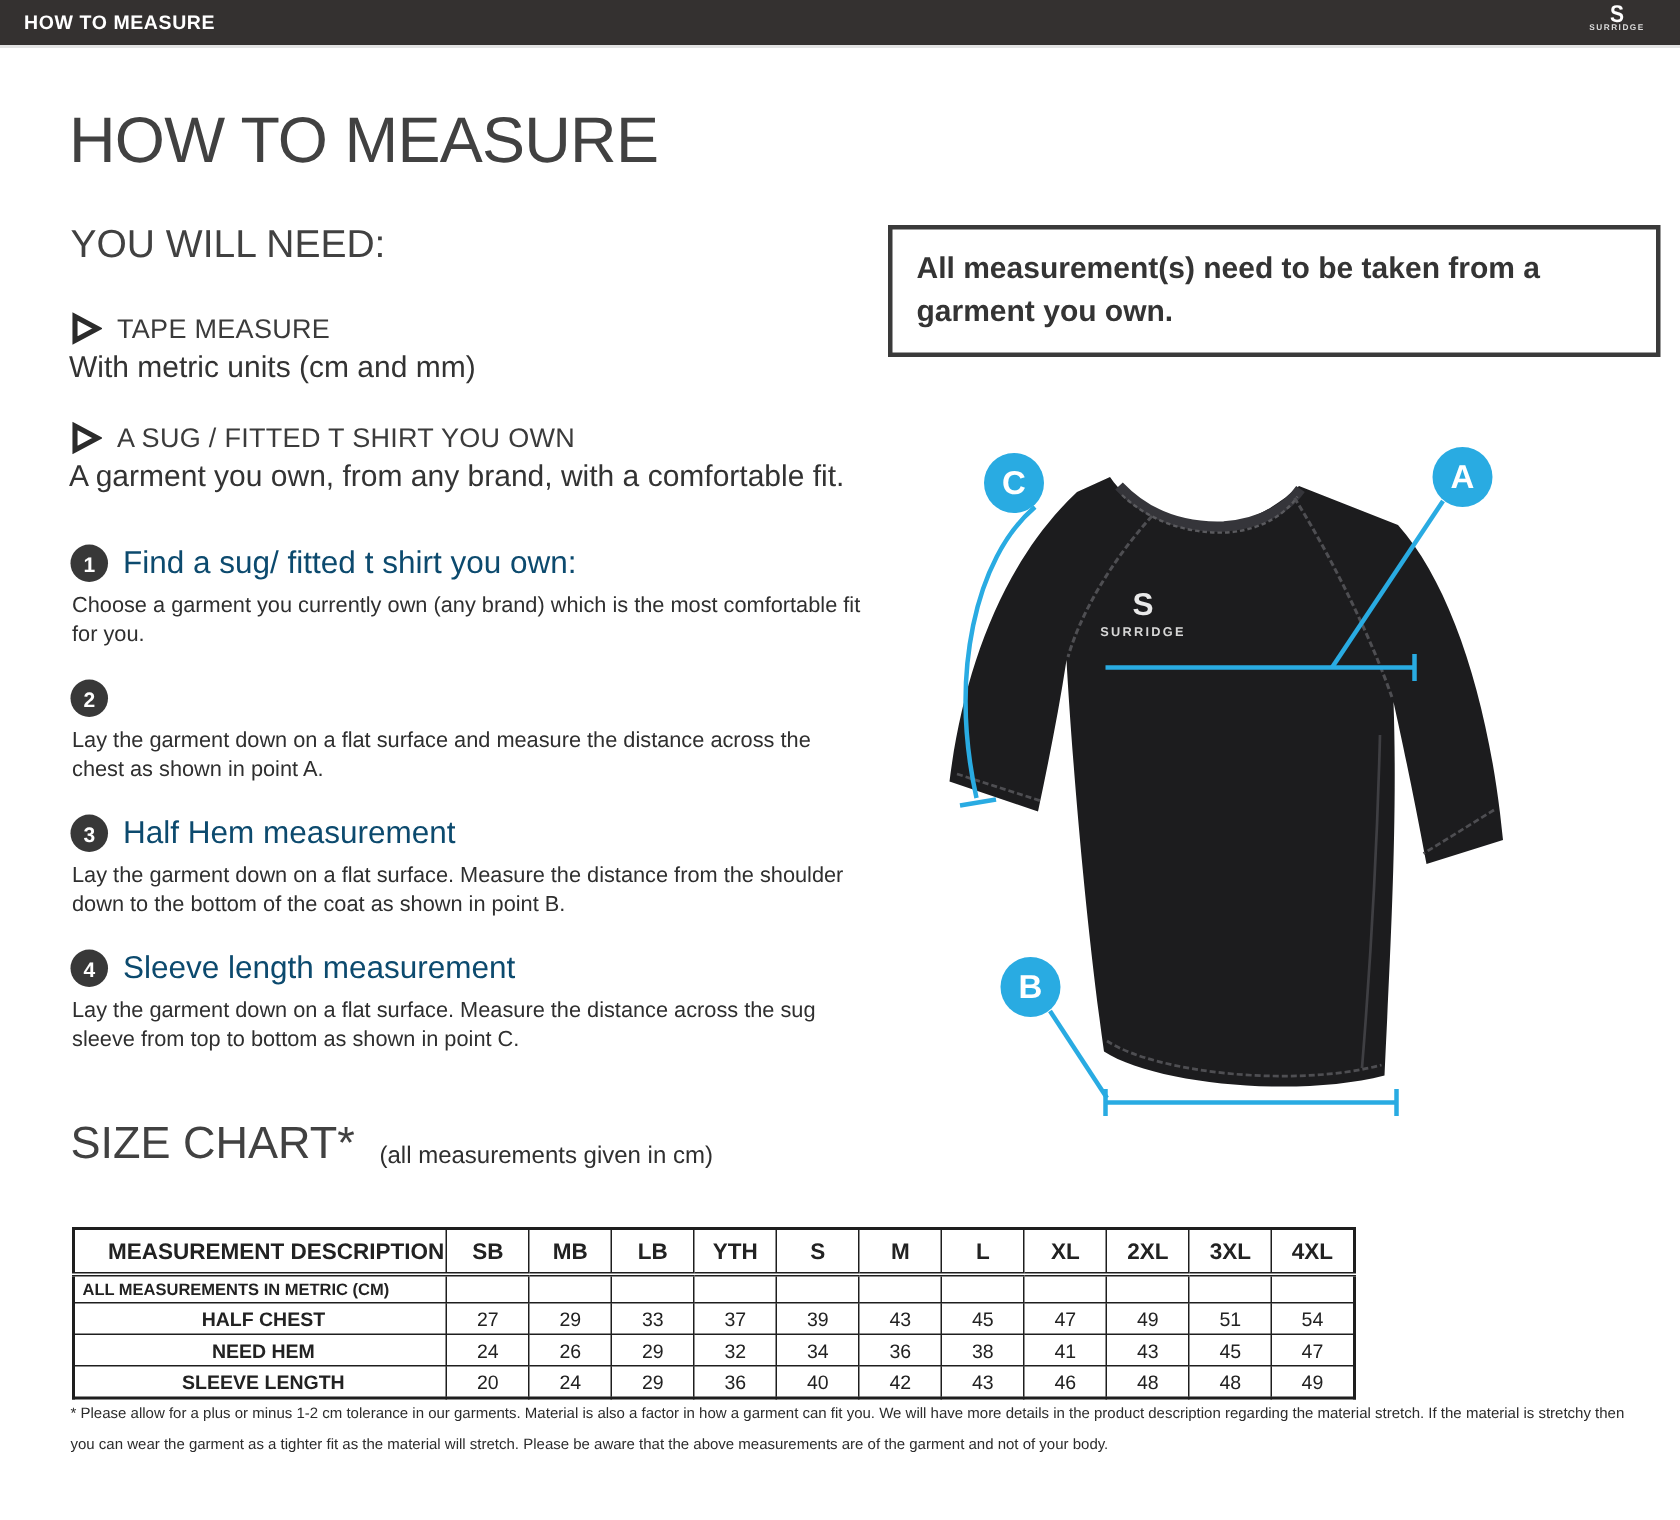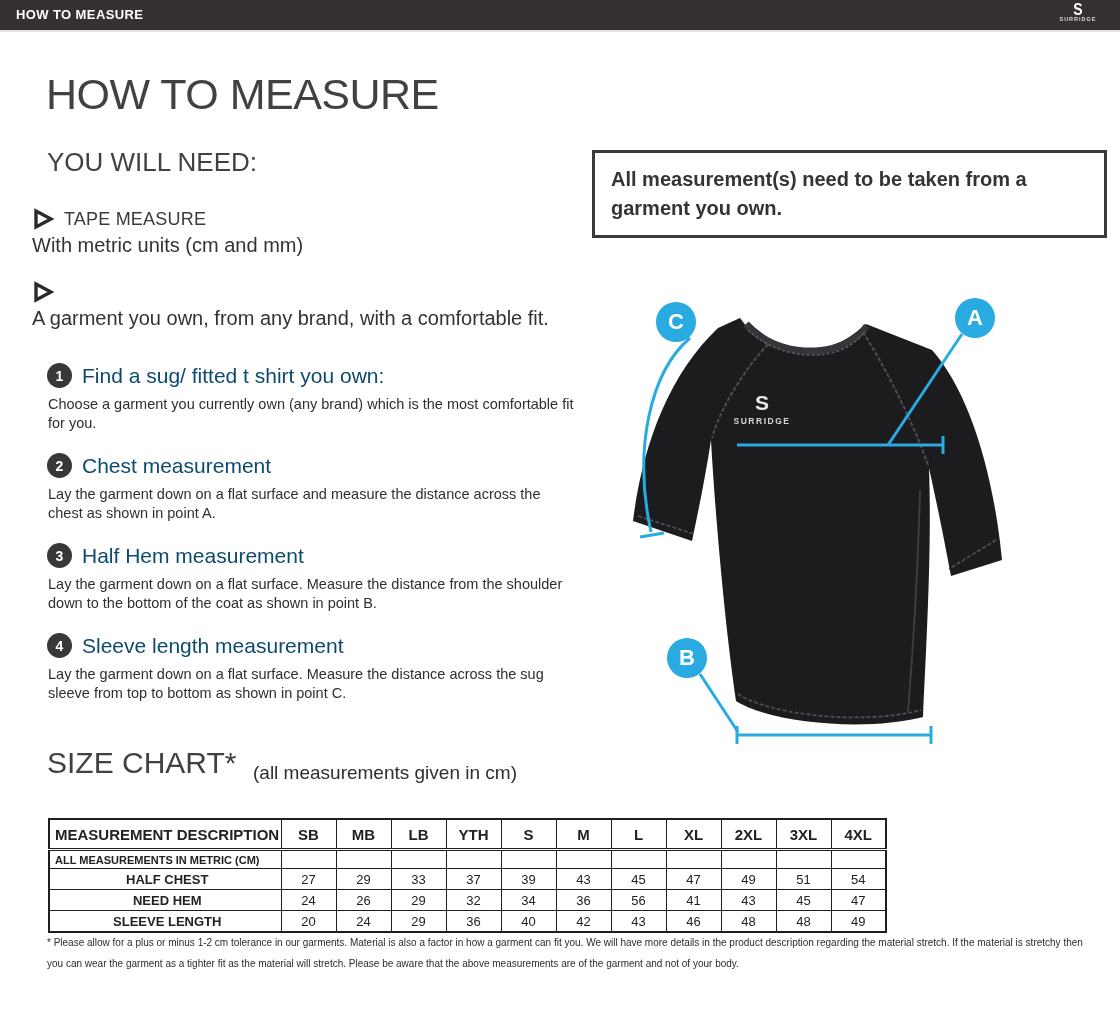--- a/index.html
+++ b/index.html
@@ -11,21 +11,21 @@
   
   .topbar{position:absolute;left:0;top:0;width:1120px;height:30px;background:#343130;border-bottom:2px solid #e3e3e3;}
   .topbar-title{position:absolute;left:16px;top:7px;font-size:13px;font-weight:bold;color:#ffffff;letter-spacing:.4px;}
   .topbar-logo{position:absolute;right:12px;top:2px;width:60px;height:26px;text-align:center;color:#fff;line-height:1;}
   .topbar-logo .s{font-size:14px;font-weight:bold;display:block;transform:scaleY(1.15);}
   .topbar-logo .w{font-size:5.5px;font-weight:bold;letter-spacing:1px;display:block;margin-top:1px;color:#dcdcdc;}
 
   .h1{position:absolute;left:46px;top:70px;font-size:43px;color:#414141;letter-spacing:-.5px;}
   .h2{position:absolute;left:47px;top:147px;font-size:26px;color:#414141;}
 
-  .need{position:absolute;left:32px;}
+  .need{position:absolute;left:46px;}
   .need-head{display:flex;align-items:center;gap:10px;}
   .need-title{font-size:18px;color:#3b3b3b;letter-spacing:.2px;}
   .need-sub{font-size:20px;color:#333;margin-top:4px;}
 
   .step-head{position:absolute;left:47px;display:flex;align-items:center;gap:10px;}
   .step-num{width:25px;height:25px;border-radius:50%;background:#383838;color:#fff;font-size:14px;font-weight:bold;
     display:flex;align-items:center;justify-content:center;flex:0 0 25px;}
   .step-title{font-size:21px;color:#0c4a6e;}
   .step-body{position:absolute;left:48px;width:530px;font-size:14.5px;line-height:19px;color:#2f2f2f;}
 
@@ -33,27 +33,27 @@
   .note-text{font-size:20px;font-weight:bold;color:#343434;line-height:29px;}
 
   .diagram{position:absolute;left:620px;top:280px;width:485px;height:480px;}
   .pt{position:absolute;width:40px;height:40px;border-radius:50%;background:#29abe2;color:#fff;
     font-size:22px;font-weight:bold;display:flex;align-items:center;justify-content:center;}
   .pt-a{left:335px;top:18px;}
   .pt-b{left:47px;top:358px;}
   .pt-c{left:36px;top:22px;}
 
   .sc-head{position:absolute;left:47px;top:746px;font-size:30px;color:#414141;}
-  .sc-sub{position:absolute;left:253px;top:762px;font-size:19px;color:#2f2f2f;}
+  .sc-sub{position:absolute;left:253px;top:762px;font-size:16px;color:#2f2f2f;}
 
   table.size{position:absolute;left:48px;top:818px;border-collapse:collapse;table-layout:fixed;background:#fff;
     border:2px solid #1e1e1e;}
   table.size td,table.size th{border:1px solid #1e1e1e;overflow:hidden;white-space:nowrap;}
   table.size th{font-size:15px;font-weight:bold;color:#222;height:26px;border-bottom:3px double #1e1e1e;}
-  th.c1{text-align:left;padding-left:5px;}
+  th.c1{text-align:left;padding-left:22px;}
   td.rowlabel{font-size:12px;font-weight:bold;text-align:left;padding-left:5px;color:#222;margin-top:43px;}
   tr.metric td{height:15px;font-size:11px;}
   tr.vals td{height:18px;font-size:13px;text-align:center;color:#222;}
 
   .footnote{position:absolute;left:47px;top:932px;width:1045px;font-size:10px;line-height:21px;color:#2c2c2c;}
 
   .tri{flex:0 0 22px;}
 </style>
 </head>
 <body>
@@ -77,33 +77,33 @@
     <span class="need-title">TAPE MEASURE</span>
   </div>
   <div class="need-sub">With metric units (cm and mm)</div>
 </div>
 
 <div class="need" style="top:281px;">
   <div class="need-head">
     <svg class="tri" width="22" height="22" viewBox="0 0 22 22">
       <path d="M4,3 L19,11 L4,19 Z" fill="#ffffff" stroke="#2b2b2b" stroke-width="3.4"></path>
     </svg>
+    <span class="need-title">A SUG / FITTED T SHIRT YOU OWN</span>
   </div>
   <div class="need-sub">A garment you own, from any brand, with a comfortable fit.</div>
 </div>
 
 <div class="step-head" style="top:363px;">
   <span class="step-num">1</span>
   <span class="step-title">Find a sug/ fitted t shirt you own:</span>
 </div>
 <div class="step-body" style="top:395px;">Choose a garment you currently own (any brand) which is the most comfortable fit for you.</div>
 
 <div class="step-head" style="top:453px;">
   <span class="step-num">2</span>
-  <span class="step-title">Chest measurement</span>
 </div>
 <div class="step-body" style="top:485px;">Lay the garment down on a flat surface and measure the distance across the chest as shown in point A.</div>
 
 <div class="step-head" style="top:543px;">
   <span class="step-num">3</span>
   <span class="step-title">Half Hem measurement</span>
 </div>
 <div class="step-body" style="top:575px;">Lay the garment down on a flat surface. Measure the distance from the shoulder down to the bottom of the coat as shown in point B.</div>
 
 <div class="step-head" style="top:633px;">
@@ -228,21 +228,21 @@
     <td>54</td>
   </tr>
   <tr class="vals">
     <td class="rowlabel">NEED HEM</td>
     <td>24</td>
     <td>26</td>
     <td>29</td>
     <td>32</td>
     <td>34</td>
     <td>36</td>
-    <td>56</td>
+    <td>38</td>
     <td>41</td>
     <td>43</td>
     <td>45</td>
     <td>47</td>
   </tr>
   <tr class="vals">
     <td class="rowlabel">SLEEVE LENGTH</td>
     <td>20</td>
     <td>24</td>
     <td>29</td>

